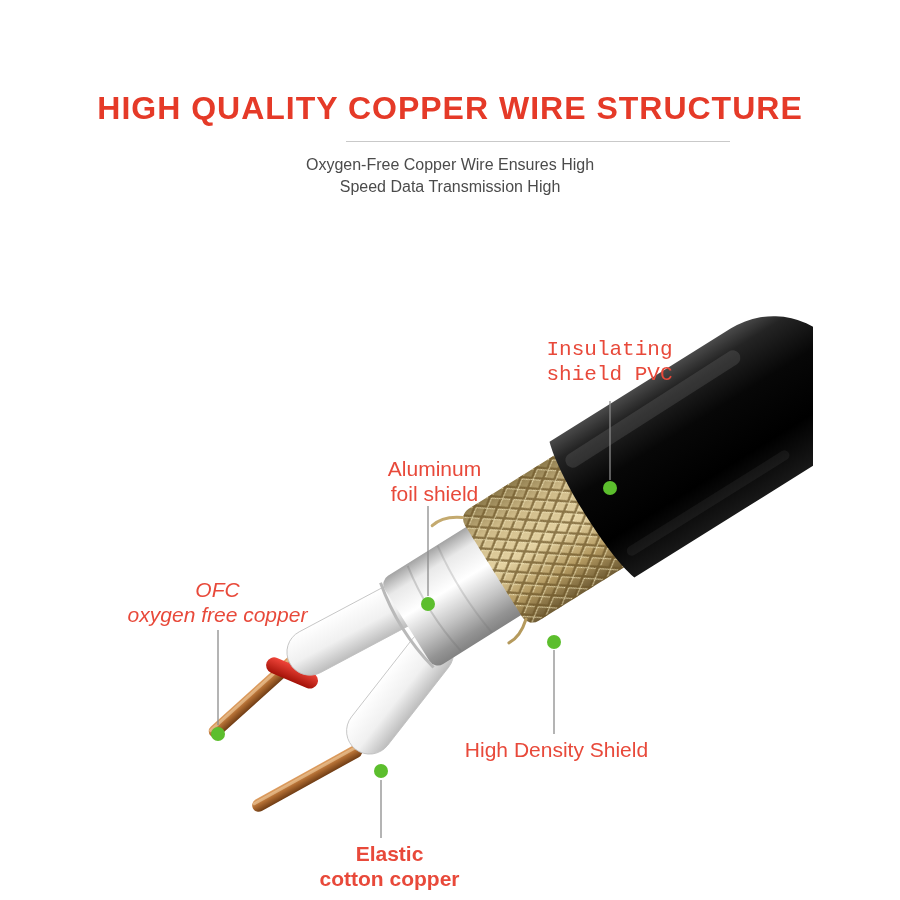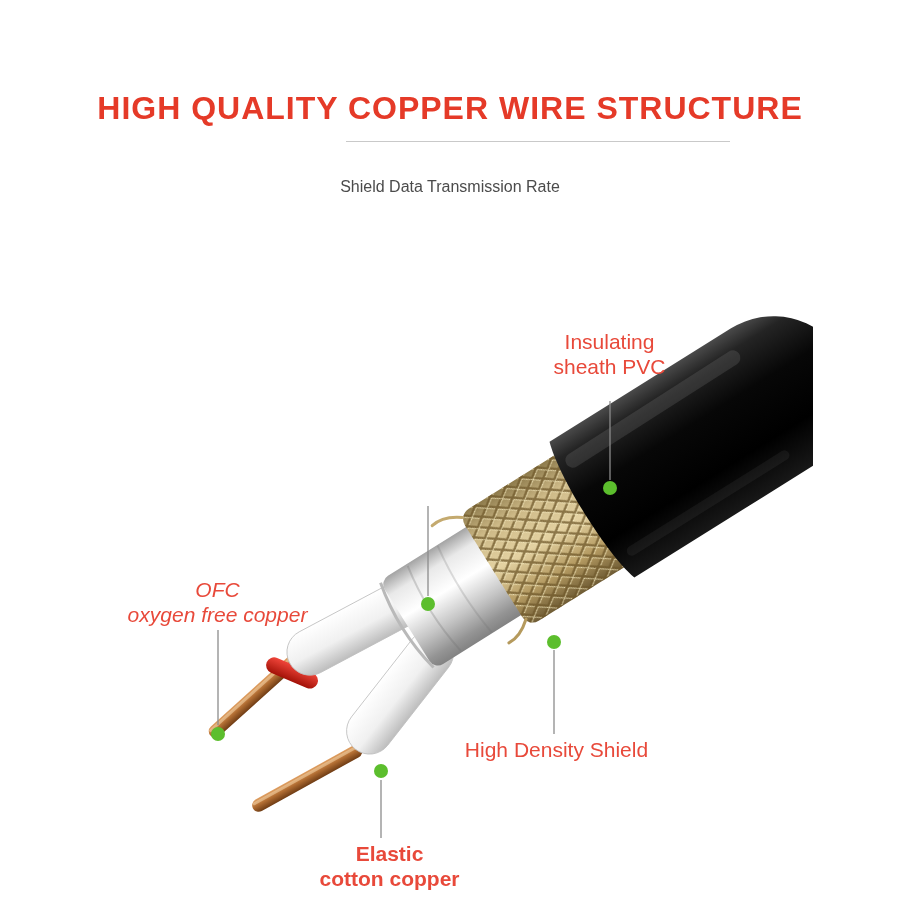--- a/index.html
+++ b/index.html
@@ -20,36 +20,36 @@
   }
   .subtitle {
     position:absolute; top:146px; left:0; width:100%;
     text-align:center; font-size:16px; color:#4b4b4b; line-height:1.4;
   }
   .cable-svg { position:absolute; left:0; top:0; }
   .label {
     position:absolute; color:#e8493a; font-size:21px;
     line-height:1.19; text-align:center;
   }
-  .label-insulating { left:402px; top:322px; width:240px; }
+  .label-insulating { left:402px; top:330px; width:240px;font-family:Liberation Mono, monospace; }
   .label-aluminum   { left:247px; top:449px; width:200px; }
   .label-ofc        { left:10px;  top:570px; width:240px;font-style:italic; }
   .label-hds        { left:349px; top:730px; width:240px; }
   .label-elastic    { left:182px; top:834px; width:240px;font-weight:bold; }
 </style>
 </head>
 <body>
 
 <div class="stage">
 
   <h1 class="title">HIGH QUALITY COPPER WIRE STRUCTURE</h1>
   <div class="divider"></div>
   <p class="subtitle">
-    <br>
-    <span>Shield Data Transmission Rate</span>
+    <span>Oxygen-Free Copper Wire Ensures High</span><br>
+    <span>Speed Data Transmission High</span>
   </p>
 
   <svg class="cable-svg" width="900" height="900" viewBox="0 0 900 900">
     <defs>
       <linearGradient id="gBlack" x1="0" y1="-80" x2="0" y2="80" gradientUnits="userSpaceOnUse">
         <stop offset="0" stop-color="#4a4a4a"></stop>
         <stop offset="0.12" stop-color="#242424"></stop>
         <stop offset="0.38" stop-color="#070707"></stop>
         <stop offset="0.72" stop-color="#000000"></stop>
         <stop offset="1" stop-color="#181818"></stop>
@@ -144,23 +144,27 @@
       <circle cx="522" cy="480" r="7"></circle>
       <circle cx="340" cy="596" r="7"></circle>
       <circle cx="130" cy="726" r="7"></circle>
       <circle cx="466" cy="634" r="7"></circle>
       <circle cx="293" cy="763" r="7"></circle>
     </g>
   </svg>
 
   <div class="label label-insulating">
     <span>Insulating</span><br>
-    <span>sheath PVC</span>
+    <span>shield PVC</span>
   </div>
 
+  <div class="label label-aluminum">
+    <span>Aluminum</span><br>
+    <span>foil shield</span>
+  </div>
 
   <div class="label label-ofc">
     <span>OFC</span><br>
     <span>oxygen free copper</span>
   </div>
 
   <div class="label label-hds">
     <span>High Density Shield</span>
   </div>
 

